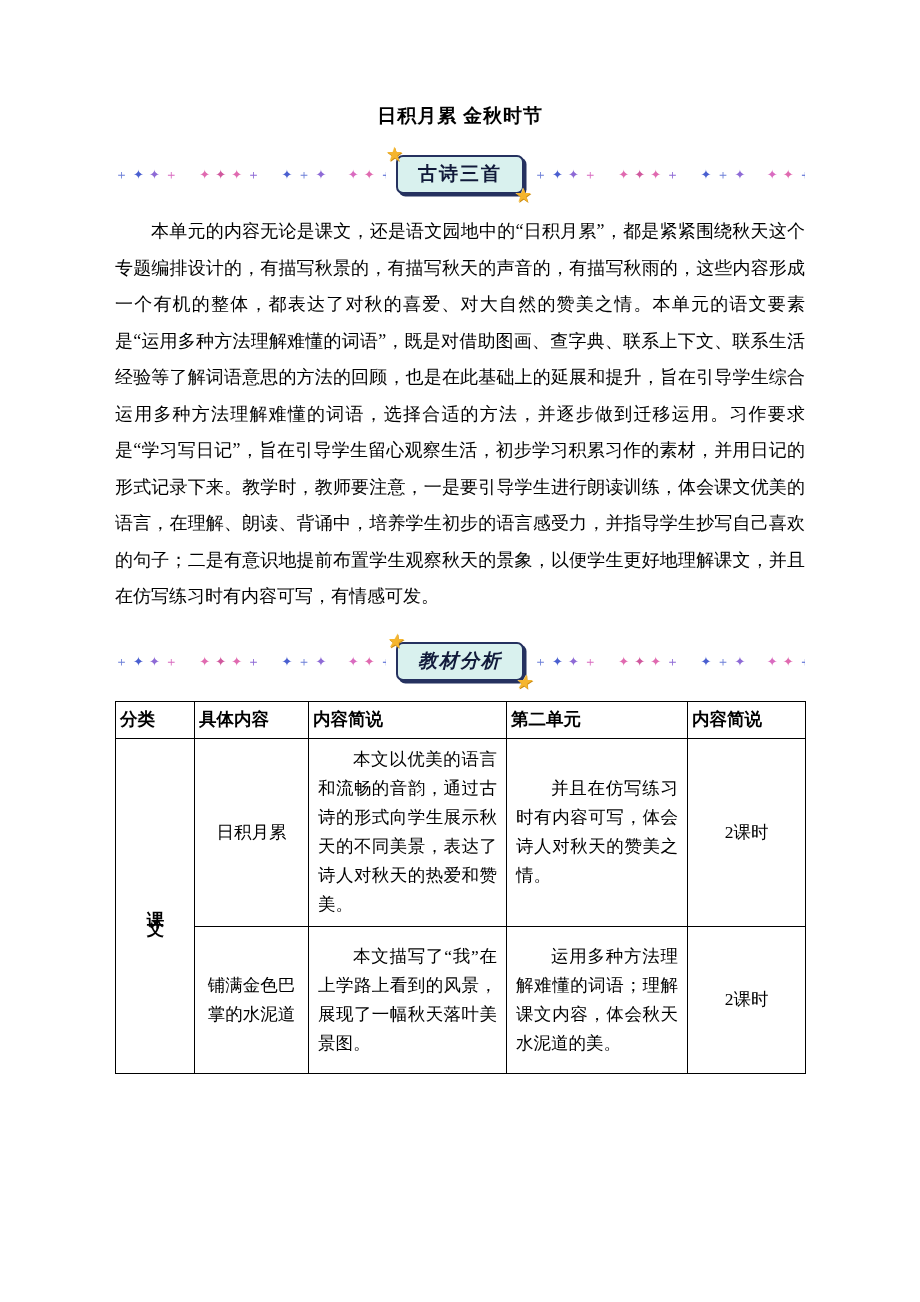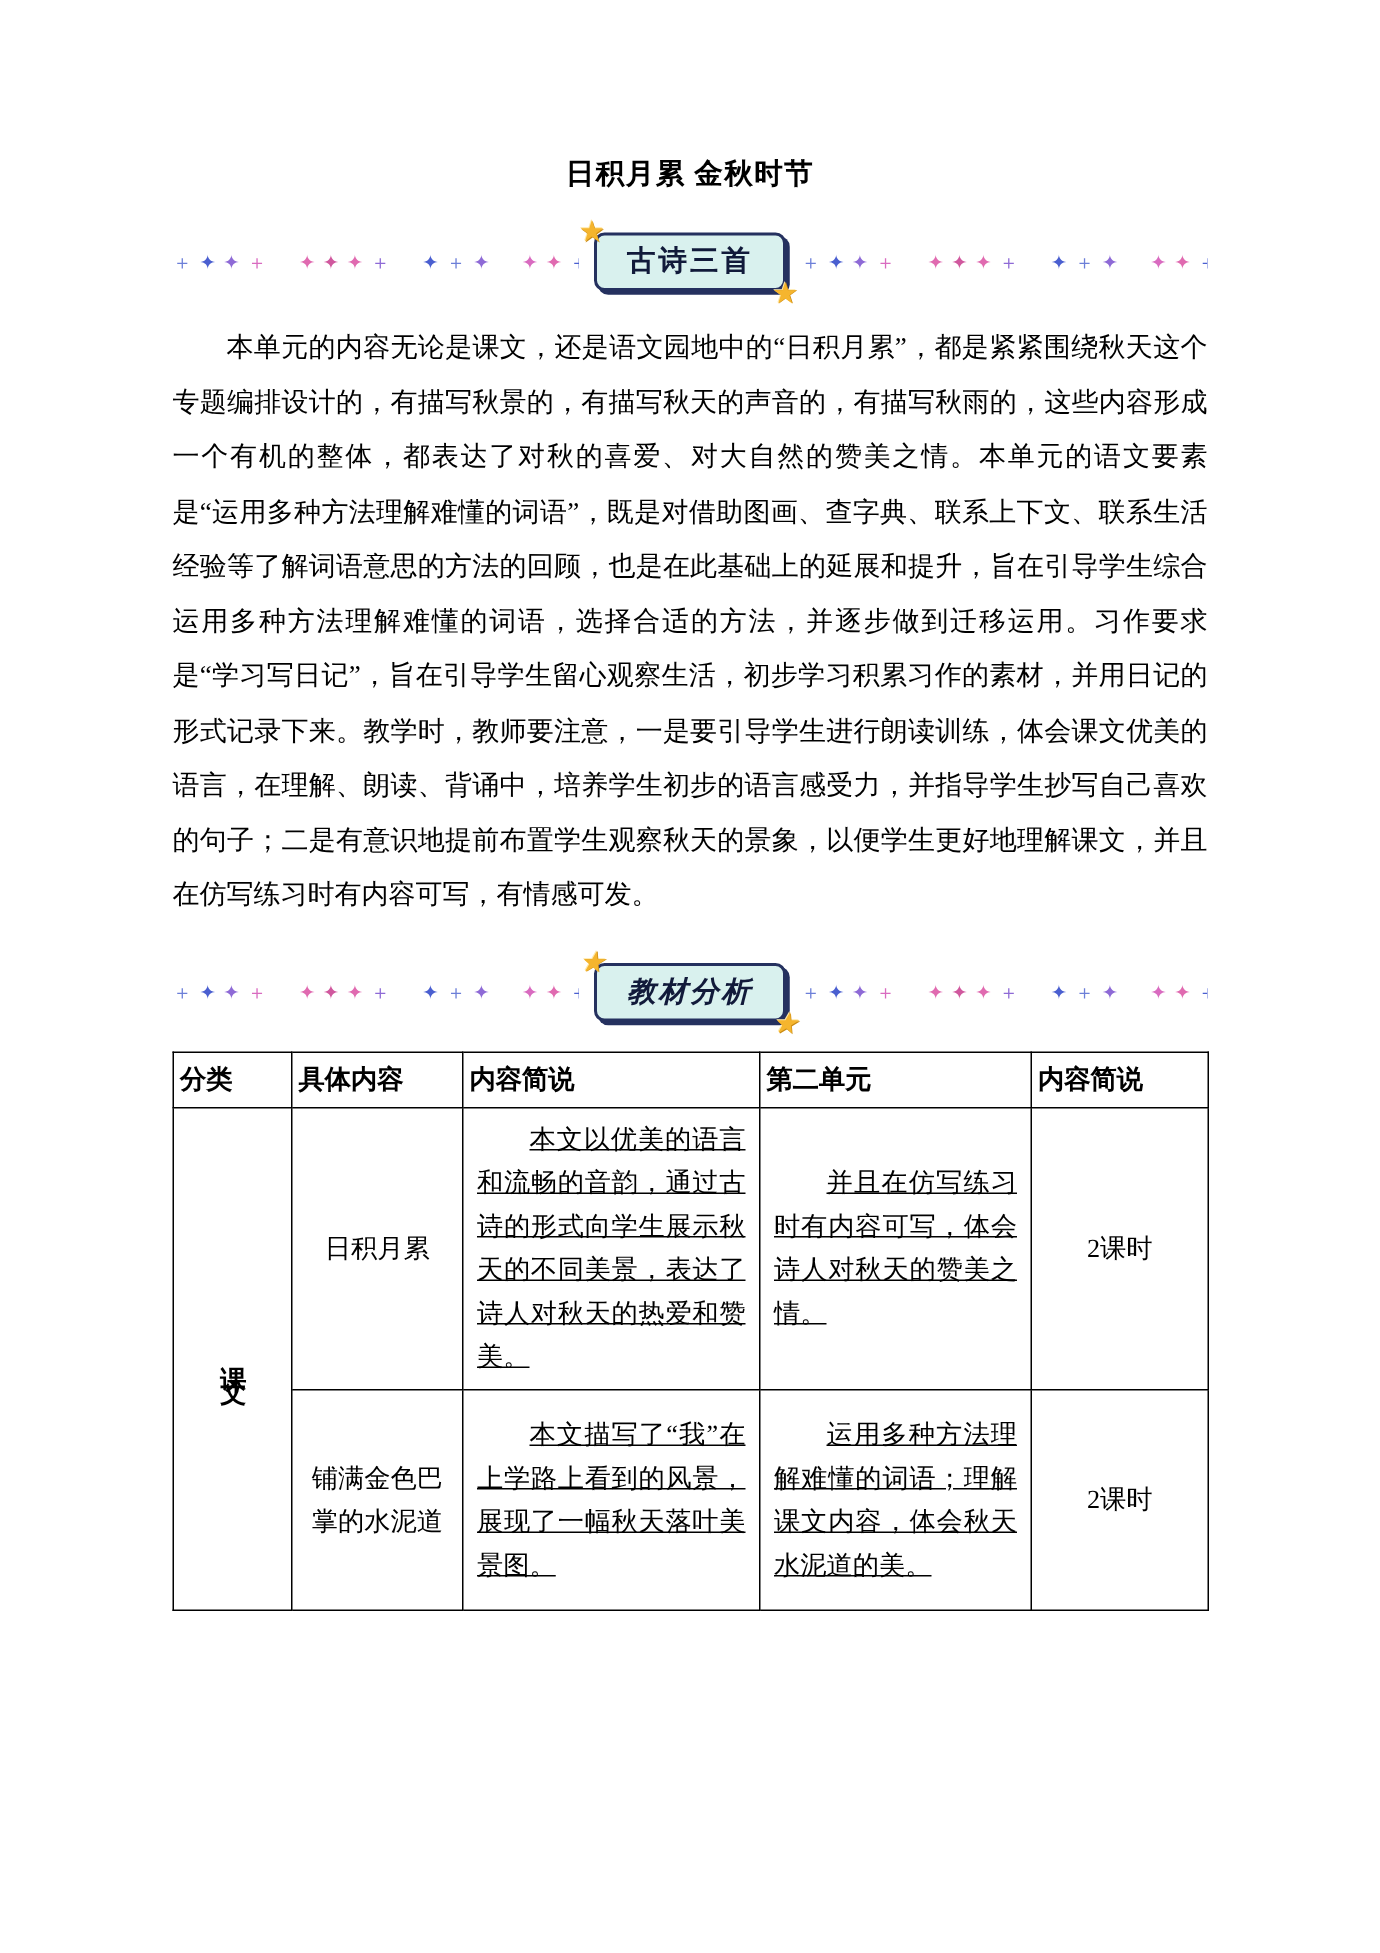--- a/index.html
+++ b/index.html
@@ -94,21 +94,20 @@
     font-weight: bold;
     padding: 0 4px;
     margin-top: 44px;
   }
   table.analysis tr.row-1 td { height: 188px; }
   table.analysis tr.row-2 td { height: 147px; }
   td.center { text-align: center; }
   td.just {
     text-align: justify;
     text-indent: 2em;
-    text-decoration: underline;
   }
   td.cat-cell { text-align: center; }
   .vertical-text {
     display: inline-block;
     writing-mode: vertical-rl;
     text-orientation: upright;
     font-weight: bold;
     letter-spacing: 7px;
     font-size: 17.5px;
   }

